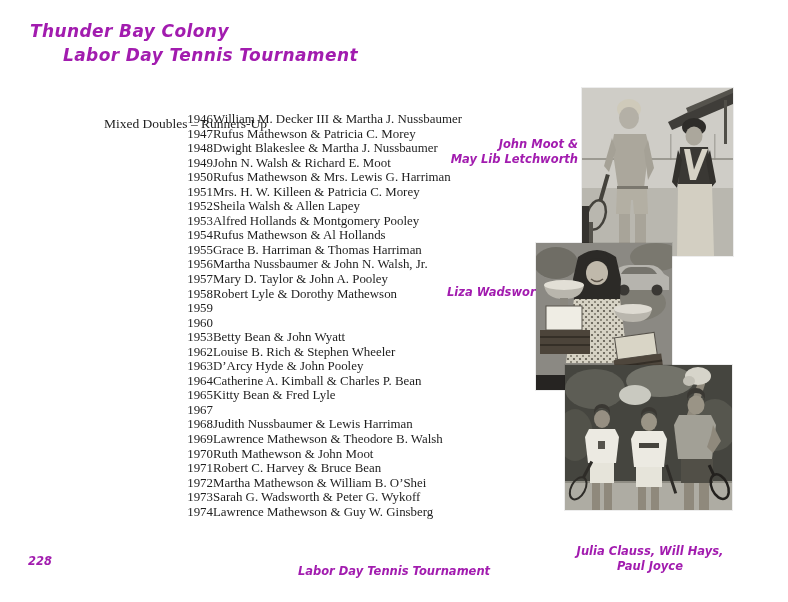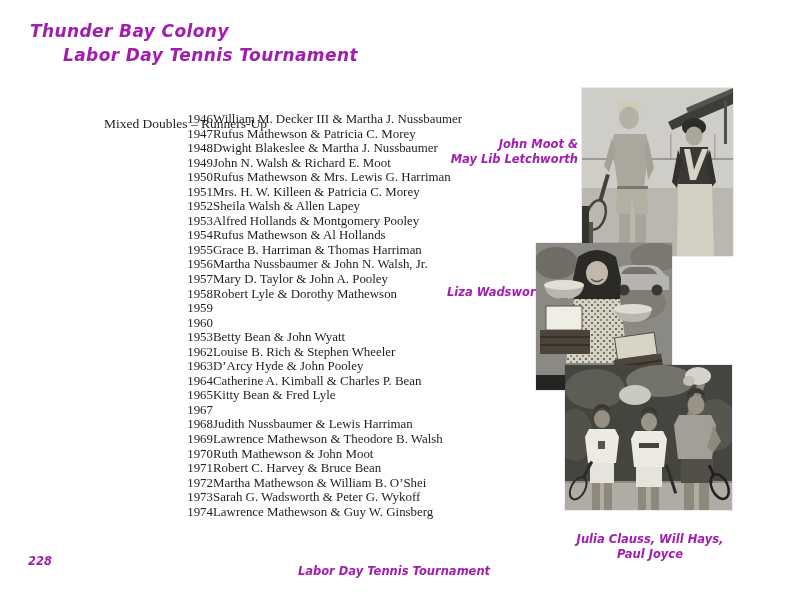--- a/index.html
+++ b/index.html
@@ -14,21 +14,21 @@
     font-style:italic;color:#a21caf;
   }
   .title1{left:30px;top:21px;font-size:17px;font-weight:600;letter-spacing:.4px;}
   .title2{left:63px;top:45px;font-size:17px;font-weight:600;letter-spacing:.4px;}
   .heading{left:104px;top:96px;font-size:13.5px;margin-top:20px;}
   .results{left:138px;top:112px;text-align:right;}
   .row{display:flex;height:14.55px;line-height:14.55px;font-size:12.9px;white-space:nowrap;}
   .yr{width:75px;}
   .cap-top{right:210px;top:113px;font-size:11.5px;line-height:14.5px;text-align:right;font-weight:600;margin-top:24px;}
   .cap-mid{left:447px;top:285px;font-size:11.5px;font-weight:600;}
-  .cap-bot{left:563px;top:532px;width:174px;font-size:11.5px;line-height:14.5px;text-align:center;font-weight:600;}
+  .cap-bot{left:563px;top:544px;width:174px;font-size:11.5px;line-height:14.5px;text-align:center;font-weight:600;}
   .pagenum{left:28px;top:554px;font-size:11.5px;font-weight:600;}
   .footer{left:0;width:788px;top:564px;text-align:center;font-size:11.5px;font-weight:600;}
   .photo{outline:1px solid rgba(0,0,0,.07);}
   .photo svg{display:block;width:100%;height:100%;}
   .photo1{left:582px;top:88px;width:151px;height:168px;z-index:1;}
   .photo2{left:536px;top:243px;width:136px;height:147px;z-index:2;}
   .photo3{left:565px;top:365px;width:167px;height:145px;z-index:3;}
 </style>
 </head>
 <body>

